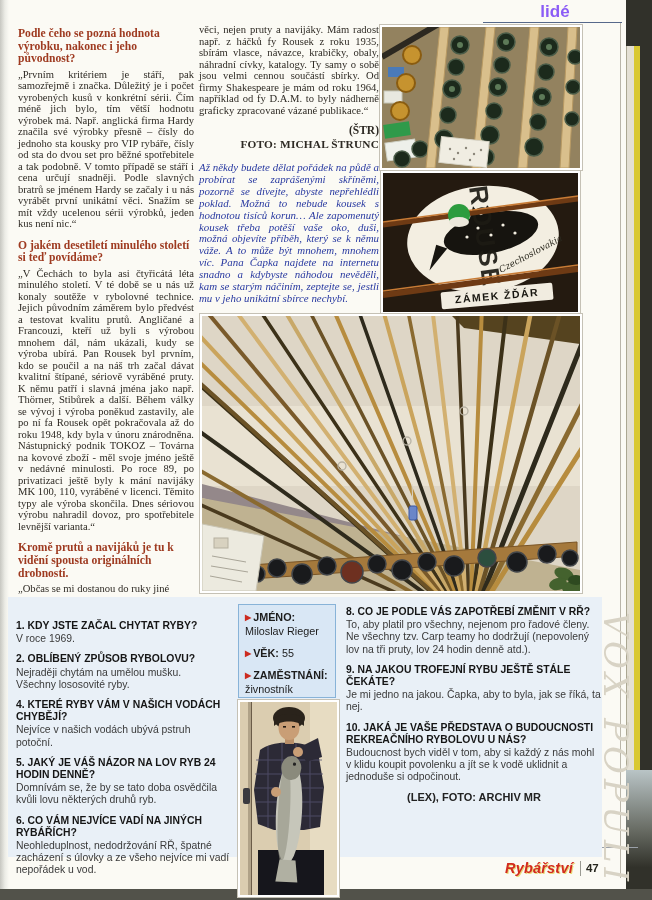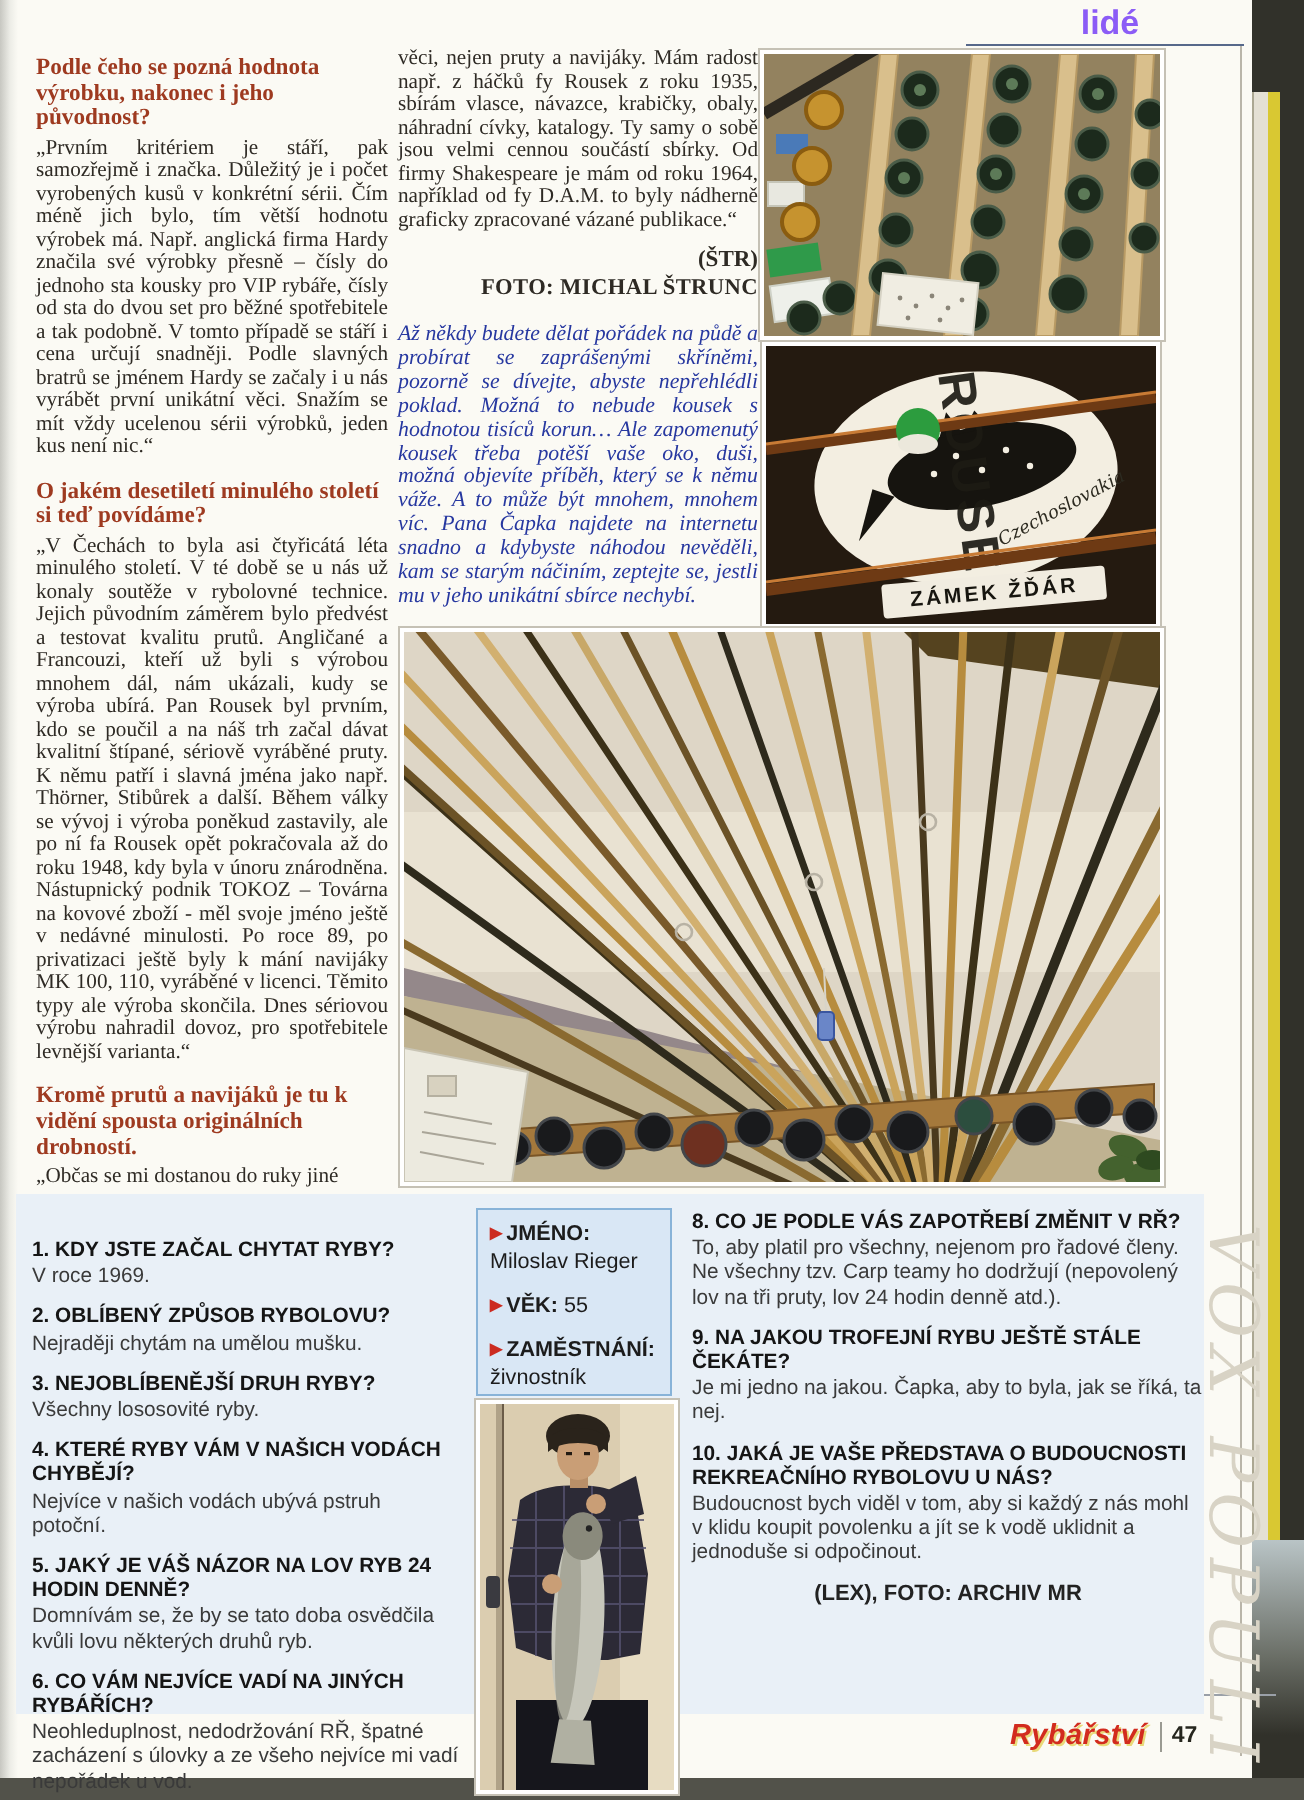--- a/index.html
+++ b/index.html
@@ -281,21 +281,20 @@
   <div class="qa-col qa-left">
     <div class="qa-block">
       <div class="qa-q">1. KDY JSTE ZAČAL CHYTAT RYBY?</div>
       <div class="qa-a">V roce 1969.</div>
     </div>
     <div class="qa-block">
       <div class="qa-q">2. OBLÍBENÝ ZPŮSOB RYBOLOVU?</div>
       <div class="qa-a">Nejraději chytám na umělou mušku.</div>
     </div>
     <div class="qa-block">
-      <div class="qa-q">3. NEJOBLÍBENĚJŠÍ DRUH RYBY?</div>
       <div class="qa-a">Všechny lososovité ryby.</div>
     </div>
     <div class="qa-block">
       <div class="qa-q">4. KTERÉ RYBY VÁM V NAŠICH VODÁCH CHYBĚJÍ?</div>
       <div class="qa-a">Nejvíce v našich vodách ubývá pstruh potoční.</div>
     </div>
     <div class="qa-block">
       <div class="qa-q">5. JAKÝ JE VÁŠ NÁZOR NA LOV RYB 24 HODIN DENNĚ?</div>
       <div class="qa-a">Domnívám se, že by se tato doba osvědčila kvůli lovu některých druhů ryb.</div>
     </div>

